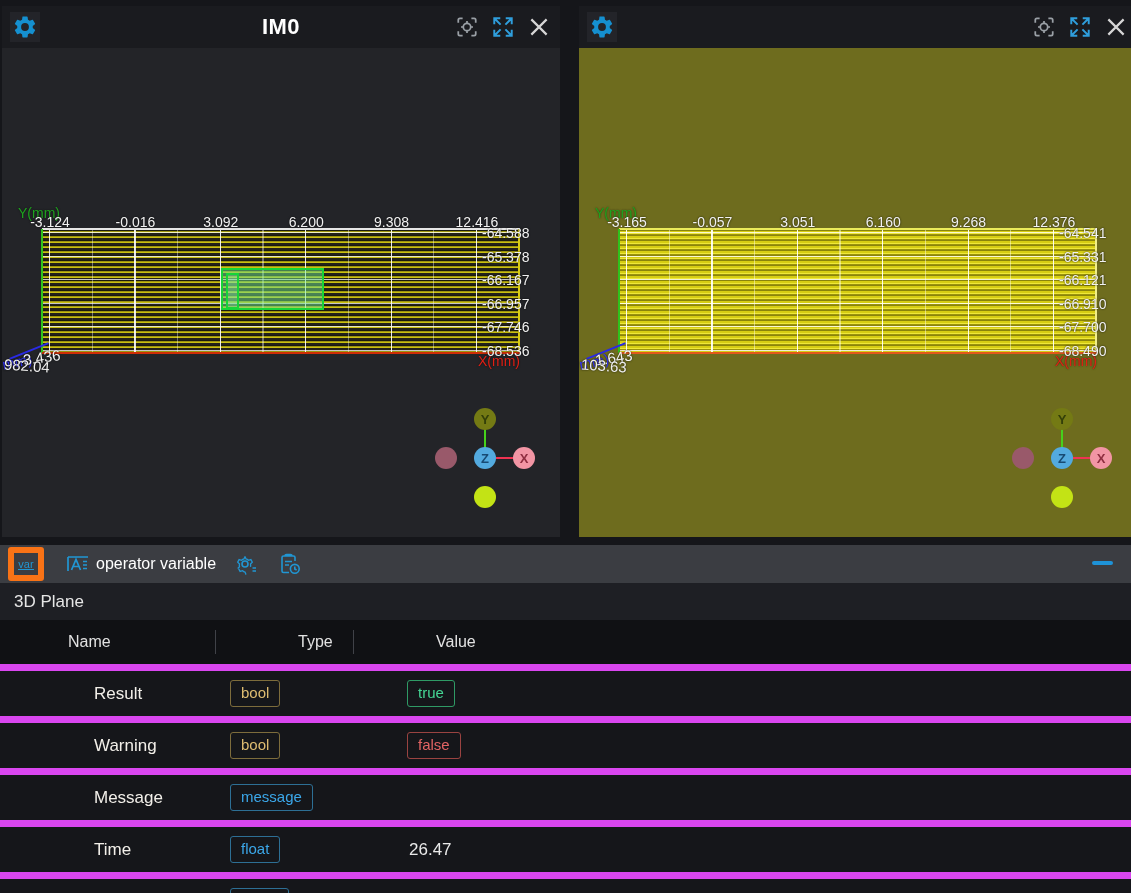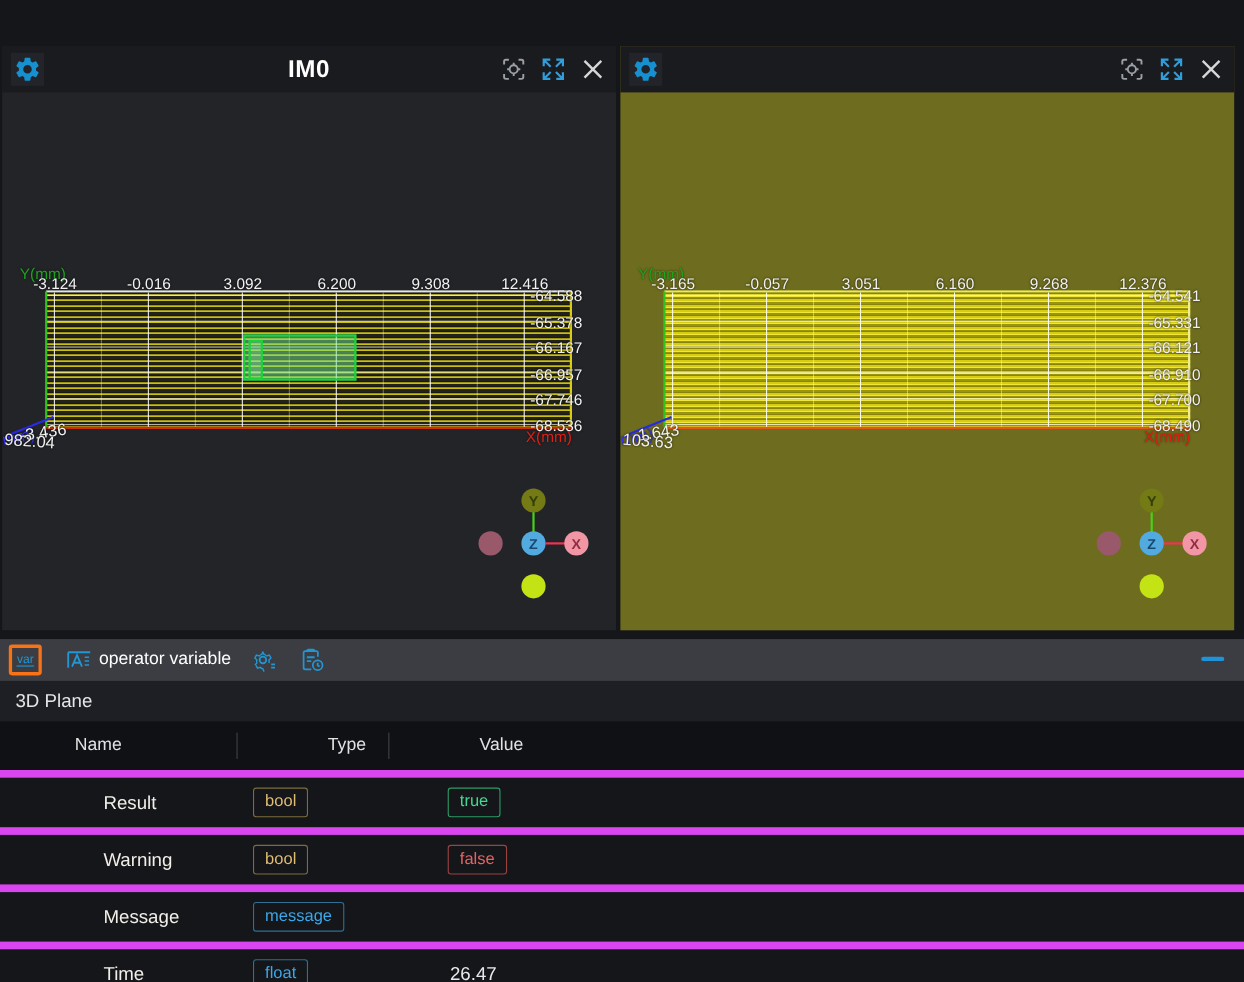--- a/index.html
+++ b/index.html
@@ -1,17 +1,17 @@
 <!DOCTYPE html>
 <html><head>
 <meta charset="utf-8">
 <style>
   html,body{margin:0;padding:0;background:#15161a;width:1131px;height:893px;overflow:hidden;
             font-family:"Liberation Sans",sans-serif;-webkit-font-smoothing:antialiased;}
-  .viewers{display:flex;padding:6px 8px 0 2px;gap:4px;height:531px;margin-top:36px;}
+  .viewers{display:flex;padding:6px 8px 0 2px;gap:19px;height:531px;}
   .viewer{position:relative;width:558px;height:531px;background:#232428;flex:0 0 auto;}
   .viewer.olive{background:#6e6c1e;}
   .vheader{position:absolute;top:0;left:0;right:0;height:42px;background:#1a1b1f;display:flex;align-items:center;}
   .vtitle{position:absolute;left:0;right:0;text-align:center;color:#fff;font-size:22px;font-weight:bold;letter-spacing:.5px;}
   .hbtn{width:30px;height:30px;display:flex;align-items:center;justify-content:center;cursor:pointer;}
   .gear-btn{margin-left:8px;background:#232429;}
   .right-btns{position:absolute;right:6px;top:6px;display:flex;gap:6px;align-items:center;}
   .plot{position:absolute;left:0;top:42px;right:0;bottom:0;}
   
   .scan{position:absolute;left:40px;top:182px;width:478px;height:123px;
@@ -59,21 +59,21 @@
   .gz-c{position:absolute;width:22px;height:22px;border-radius:50%;display:flex;align-items:center;justify-content:center;
         font-size:13px;font-weight:bold;}
   .gz-y{left:49px;top:10px;background:#747a14;color:#333f08;}
   .gz-z{left:49px;top:49px;background:#53aadf;color:#174a73;}
   .gz-x{left:88px;top:49px;background:#f295a4;color:#8f2e40;}
   .gz-mx{left:10px;top:49px;background:#99596a;}
   .gz-my{left:49px;top:88px;background:#c3e315;}
   
   .bottom{margin-top:8px;}
   .toolbar{height:38px;background:#3b3d42;display:flex;align-items:center;position:relative;}
-  .var-icon{margin-left:8px;width:24px;height:22px;border:3px solid #f97316;border-radius:3px;
+  .var-icon{margin-left:8px;width:24px;height:22px;border:6px solid #f97316;border-radius:3px;
             display:flex;align-items:center;justify-content:center;}
   .var-icon span{color:#2196d3;font-size:11px;line-height:10px;border-bottom:1px solid #2196d3;}
   .tb-icon{margin-left:22px;display:flex;align-items:center;}
   .tb-label{color:#fff;font-size:16px;margin-left:6px;}
   .collapse{position:absolute;right:18px;top:16px;width:21px;height:4px;background:#1e93d8;border-radius:2px;cursor:pointer;}
   .section-title{height:37px;background:#1e1f24;display:flex;align-items:center;color:#e6e6e6;font-size:17px;padding-left:14px;}
   .thead{height:44px;background:#101114;display:flex;align-items:center;position:relative;color:#e2e2e2;font-size:16px;}
   .th-name{padding-left:68px;width:162px;}
   .th-type{padding-left:0;width:138px;}
   .th-divider{position:absolute;width:1px;height:24px;top:10px;background:#404248;}

